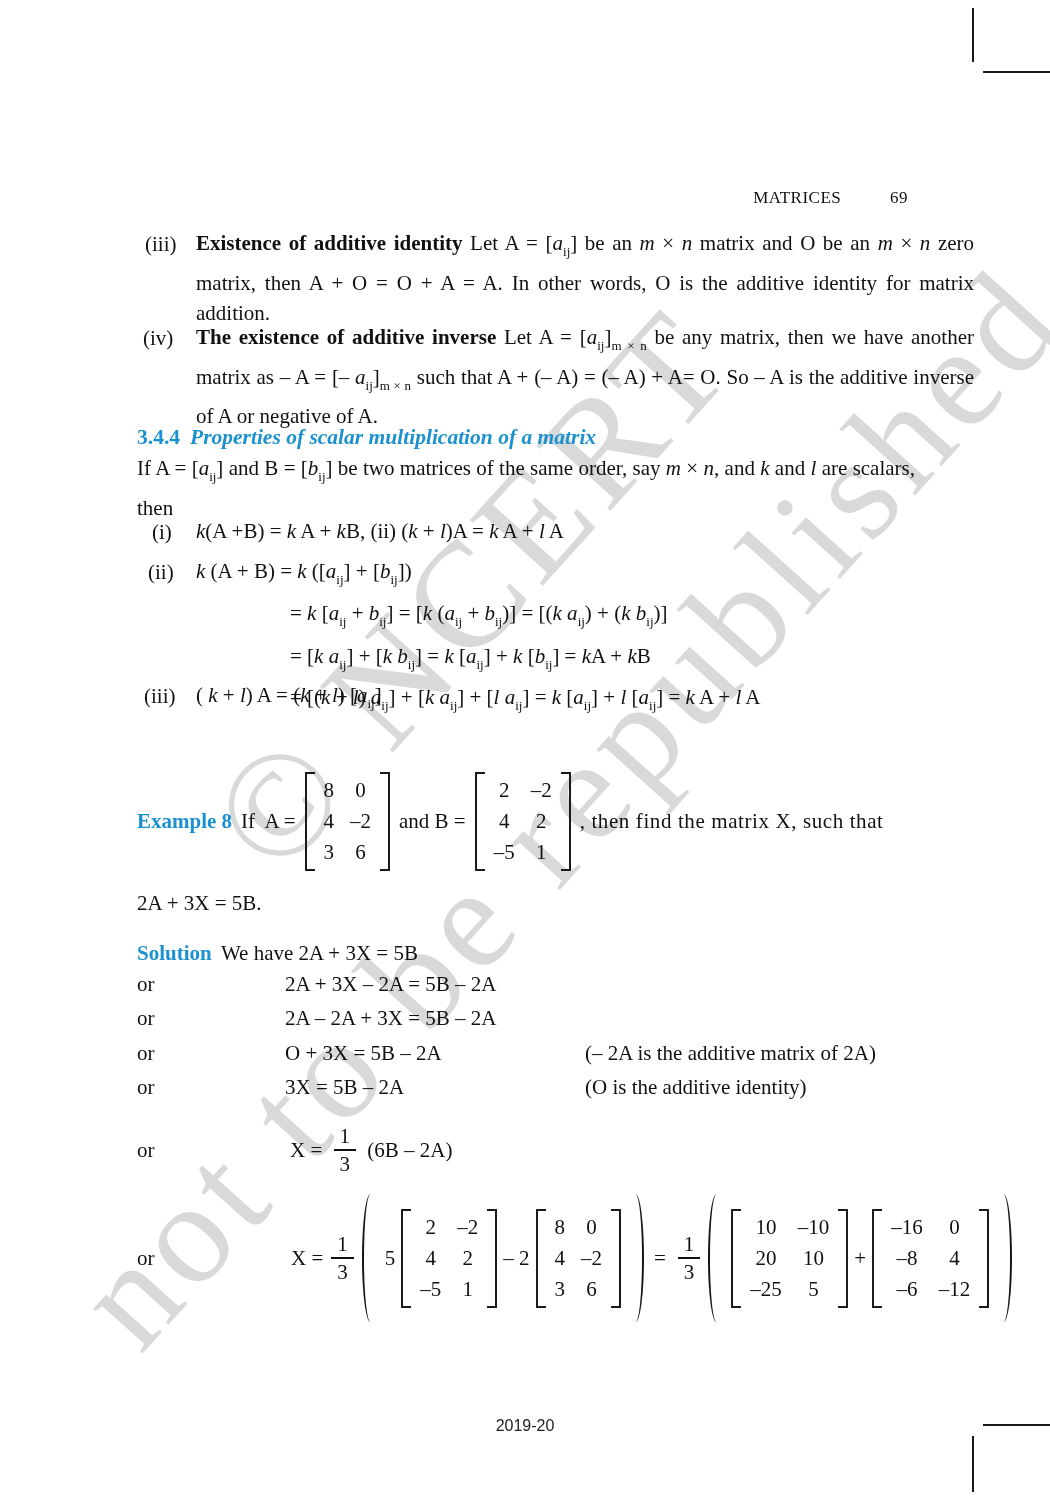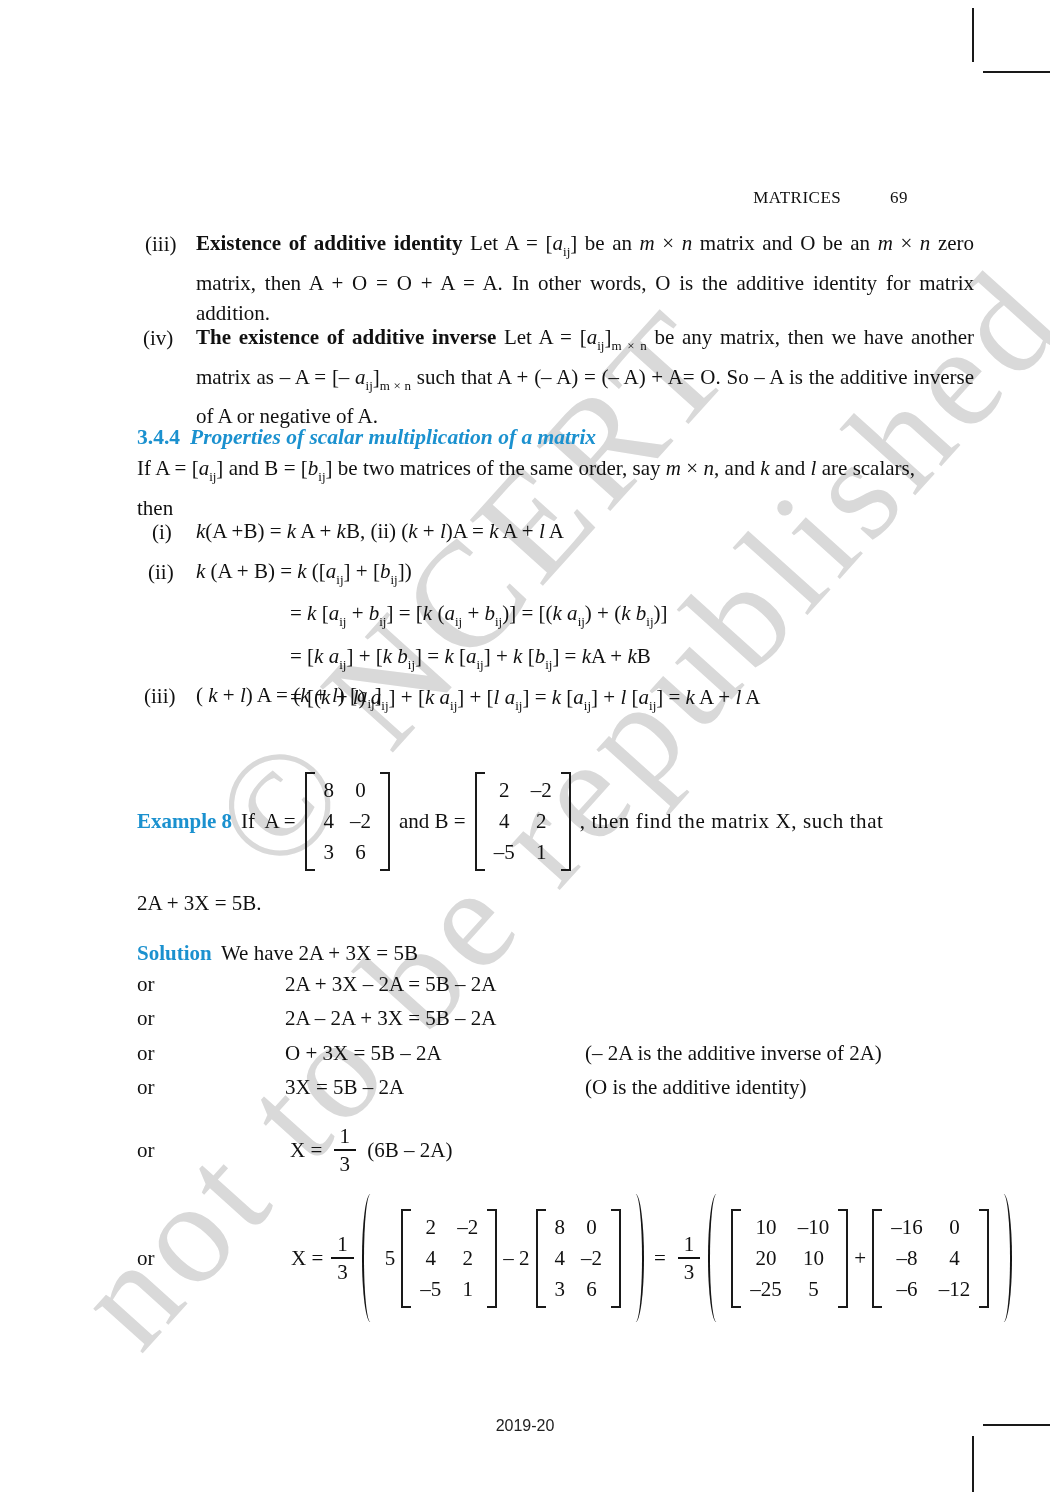--- a/index.html
+++ b/index.html
@@ -188,21 +188,21 @@
         <span>2A + 3X – 2A = 5B – 2A</span>
         <span></span>
       </div>
       <div class="steprow">
         <span>or</span>
         <span>2A – 2A + 3X = 5B – 2A</span>
       </div>
       <div class="steprow">
         <span>or</span>
         <span>O + 3X = 5B – 2A</span>
-        <span>(– 2A is the additive inverse of 2A)</span>
+        <span>(– 2A is the additive matrix of 2A)</span>
       </div>
       <div class="steprow">
         <span>or</span>
         <span>3X = 5B – 2A</span>
         <span>(O is the additive identity)</span>
       </div>
     </div>
 
     <div class="fxrow" style="left:137px;top:1118px;height:64px;">
       <span class="tok" style="width:153px;">or</span>

